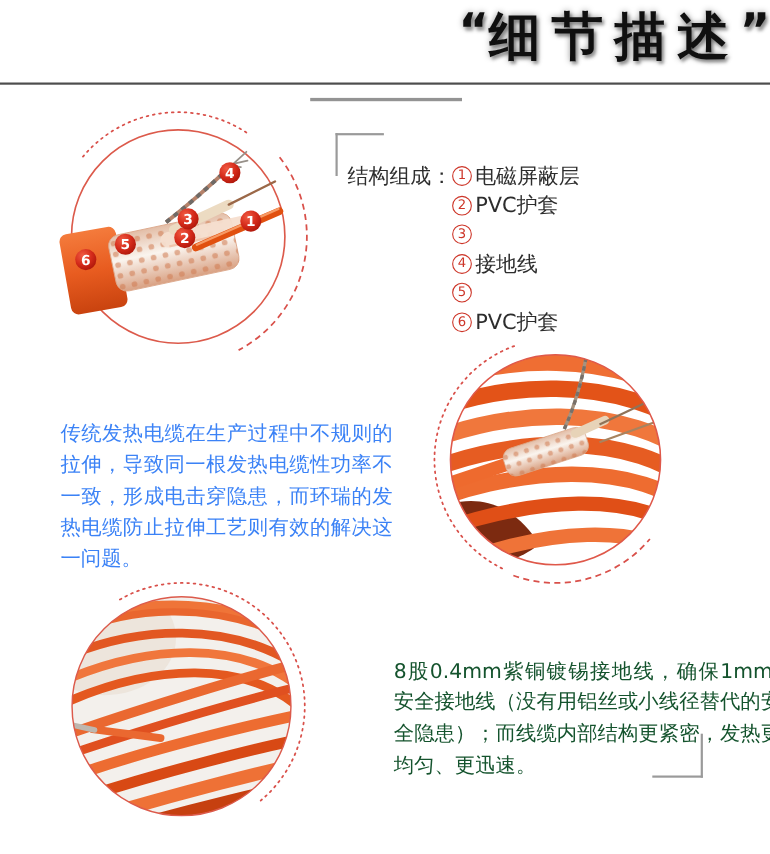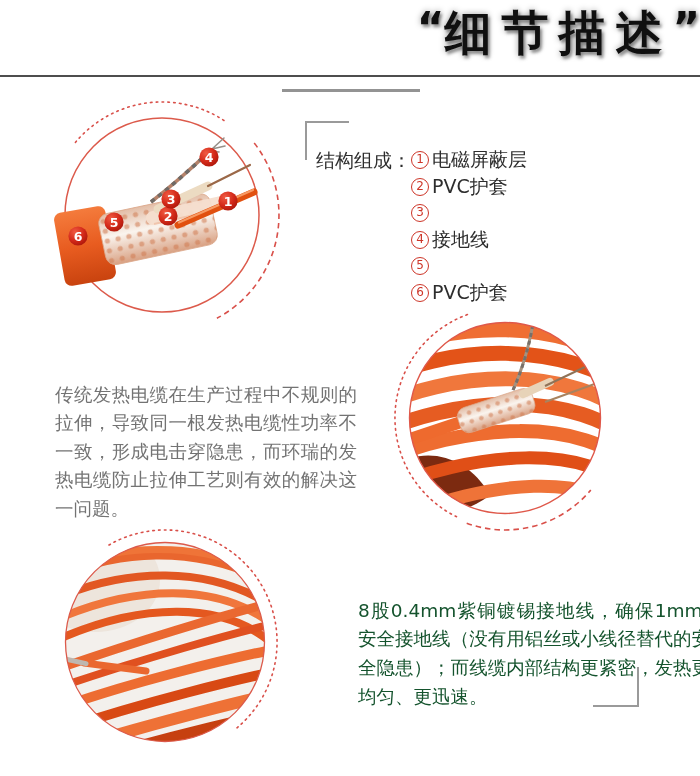--- a/index.html
+++ b/index.html
@@ -33,21 +33,21 @@
   .comp ul { list-style:none; margin:0; padding:0; }
   .comp li { display:flex; align-items:center; height:26.5px; white-space:nowrap; }
   .cnum {
     flex:0 0 auto; width:18px; height:18px; box-sizing:border-box;
     border:1.5px solid #cd3528; border-radius:50%; color:#cd3528;
     font-size:12px; line-height:15px; text-align:center; margin-right:3px;
   }
 
   
   .para1 { position:absolute; left:55px;  top:362px; width:302px;
-           font-size:18.5px; line-height:28.6px; text-align:justify; color:#737373; }
+           font-size:18.5px; line-height:28.6px; text-align:justify; color:#3b82f6; }
   .para2 { position:absolute; left:322px; top:578px; width:352px;
            font-size:18.5px; line-height:28.8px; text-align:justify; color:#14532d;margin-left:36px; }
 
   
   .fig-a { position:absolute; left:35px;  top:105px; overflow:visible; }
   .fig-b { position:absolute; left:395px; top:310px; overflow:visible; }
   .fig-c { position:absolute; left:50px;  top:535px; overflow:visible; }
   .dot-arc  { fill:none; stroke:#d9504a; stroke-width:1.6; stroke-dasharray:1.6 4.2; stroke-linecap:round; }
   .dash-arc { fill:none; stroke:#d9504a; stroke-width:1.6; stroke-dasharray:5.5 4; }
   .badge-num { fill:#ffffff; font-size:12.5px; font-weight:bold;

